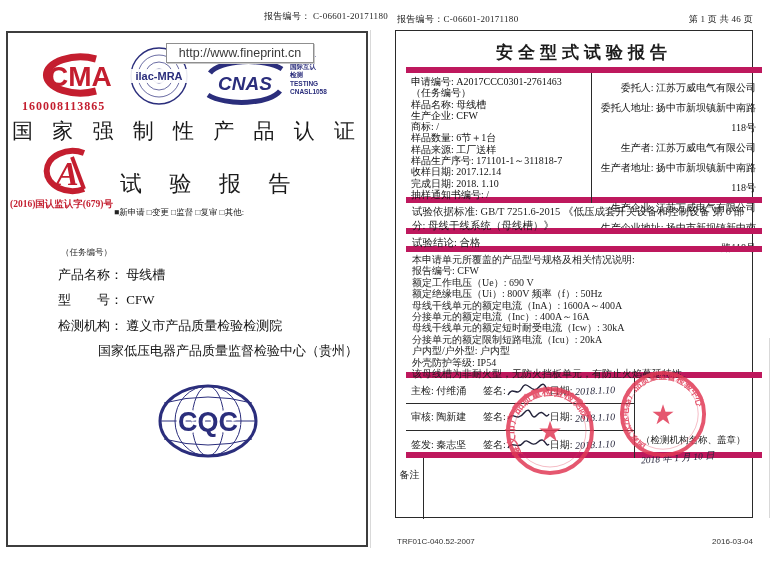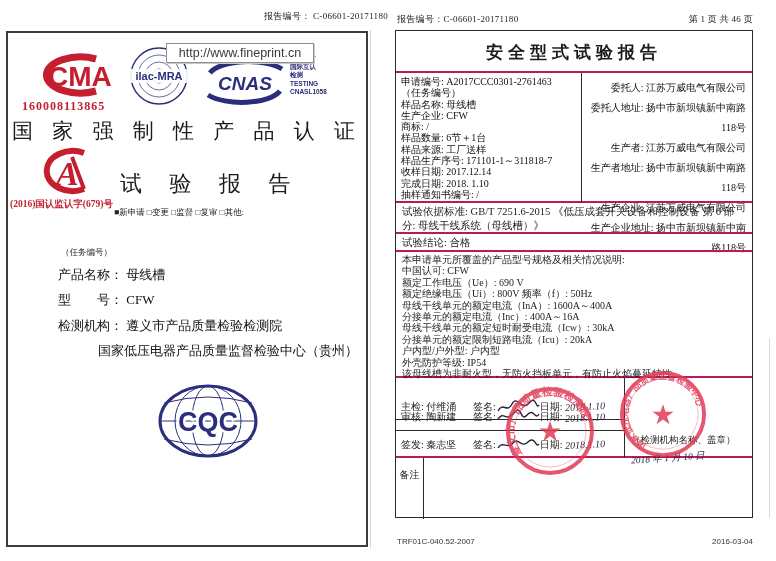--- a/index.html
+++ b/index.html
@@ -28,21 +28,21 @@
   .chk-row { font-size:8.5px; color:#222; }
   .field { font-size:13px; color:#111; }
   .field-small { font-size:8.5px; color:#222; }
   .cnas-side { font-family:"Liberation Sans", sans-serif; font-weight:bold;
                color:#2b2e7c; font-size:6.5px; line-height:8.2px; }
 
   
   .rtable { position:absolute; left:395px; top:30px; width:358px; height:488px;
             border:1.5px solid #2a2a2a; background:#fff; }
   .rrow { position:absolute; left:0; width:100%; }
-  .bb { border-bottom:2px solid #be185d; }
+  .bb { border-bottom:6px solid #be185d;margin-left:10px; }
   .r-title { text-align:center; font-size:17px; font-weight:bold; letter-spacing:5px; padding-top:10px; }
   .cell-lines { font-size:10px; color:#111; }
   .info-left  { line-height:11.3px; padding:3px 5px 12px 5px; }
   .info-right { line-height:20px; padding:5px 6px 0 6px; }
   .std  { font-size:10.5px; line-height:14px; padding:2px 6px 0 6px; }
   .spec { font-size:10px; line-height:11.4px; padding:2px 6px 0 6px; }
   .sig-row { position:absolute; left:0; width:228px; font-size:10px; display:flex; align-items:center; padding-left:5px; }
   .sig-role { width:72px; }
   .sig-date { font-style:italic; transform:rotate(-3deg); color:#24243a; font-size:10px; }
   .stamp-note { font-size:9.5px; }
@@ -155,34 +155,34 @@
         <div>生产企业地址: 扬中市新坝镇新中南路118号</div>
       </div>
     </div>
 
     <div class="rrow bb std" style="top:172px; height:31px;">试验依据标准: GB/T 7251.6-2015 《低压成套开关设备和控制设备 第 6 部分: 母线干线系统（母线槽）》</div>
 
     <div class="rrow bb std" style="top:203px; height:18px;">试验结论:  合格</div>
 
     <div class="rrow bb spec" style="top:221px; height:126px;">
       <div>本申请单元所覆盖的产品型号规格及相关情况说明:</div>
-      <div>中国认可: CFW</div>
+      <div>报告编号: CFW</div>
       <div>额定工作电压（Ue）: 690 V</div>
       <div>额定绝缘电压（Ui）: 800V   频率（f）: 50Hz</div>
       <div>母线干线单元的额定电流（InA）: 1600A～400A</div>
       <div>分接单元的额定电流（Inc）: 400A～16A</div>
       <div>母线干线单元的额定短时耐受电流（Icw）: 30kA</div>
       <div>分接单元的额定限制短路电流（Icu）: 20kA</div>
       <div>户内型/户外型: 户内型</div>
       <div>外壳防护等级: IP54</div>
       <div>该母线槽为非耐火型，无防火挡板单元，有防止火焰蔓延特性。</div>
     </div>
 
     <div class="rrow bb" style="top:347px; height:80px;">
-      <div class="sig-row" style="top:16px; height:26px; border-bottom:1px solid #2a2a2a;">
+      <div class="sig-row" style="top:0; height:26px; border-bottom:1px solid #2a2a2a;">
         <span class="sig-role">主检: 付维涌</span>
         <span>签名:</span>
         <svg width="44" height="16" viewBox="0 0 44 16">
           <path d="M2,12 C7,2 11,15 16,5 S26,13 33,4 S40,11 43,6" fill="none" stroke="#22223a" stroke-width="1.4"></path>
         </svg>
         <span>日期:</span>&nbsp;
         <span class="sig-date">2018.1.10</span>
       </div>
       <div class="sig-row" style="top:26px; height:27px; border-bottom:1px solid #2a2a2a;">
         <span class="sig-role">审核: 陶新建</span>

